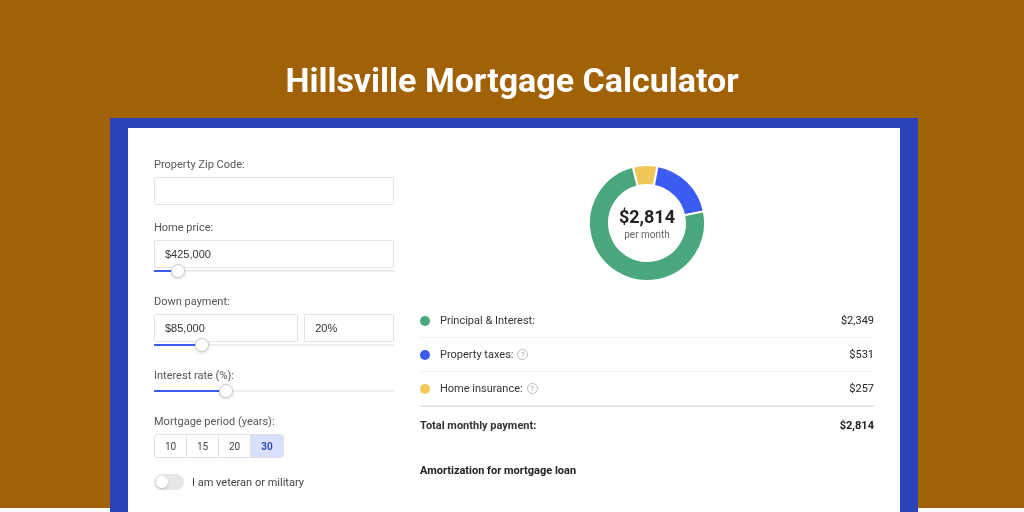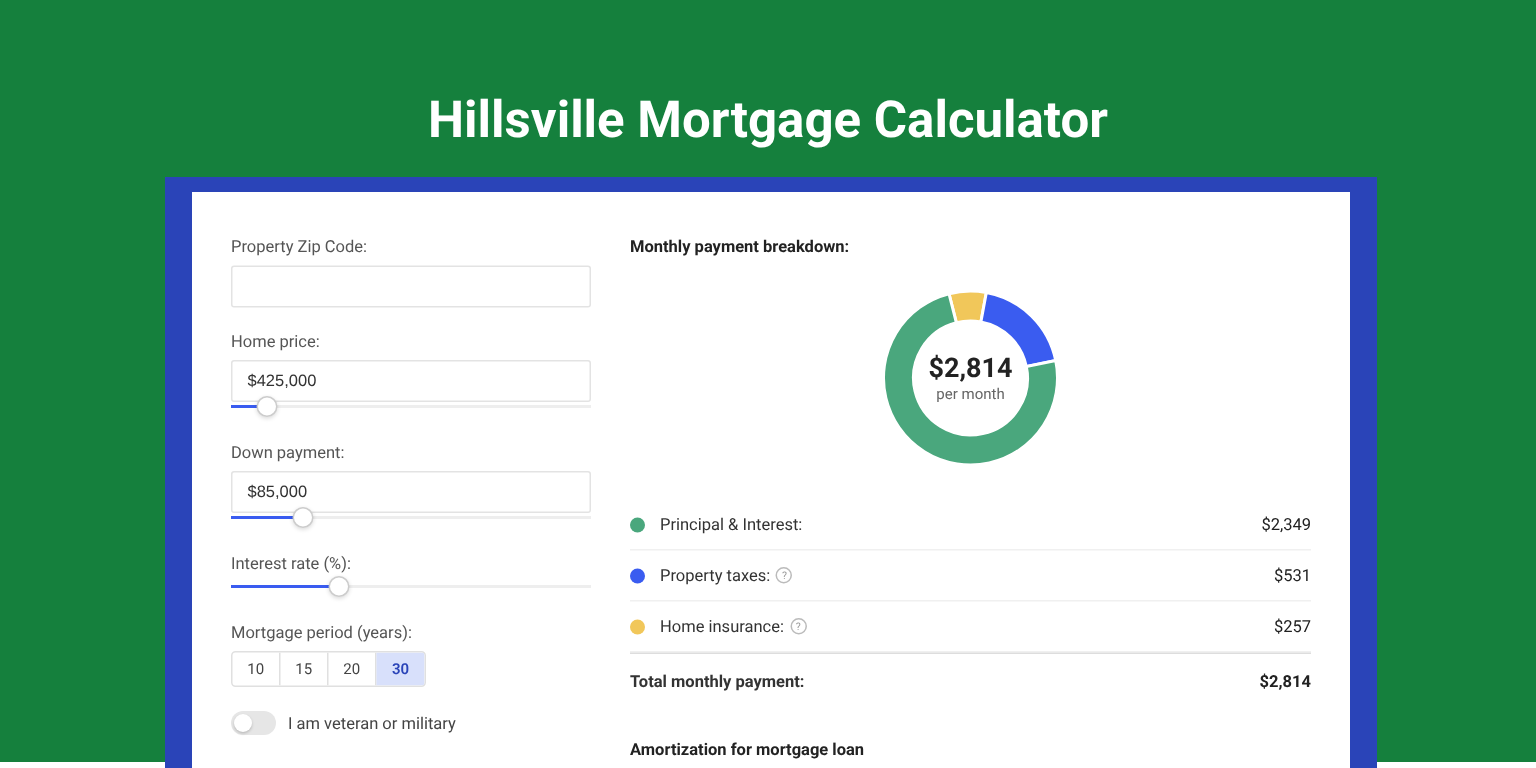--- a/index.html
+++ b/index.html
@@ -1,17 +1,17 @@
 <!DOCTYPE html>
 <html><head>
 <meta charset="utf-8">
 <style>
   * { box-sizing: border-box; margin: 0; padding: 0; }
   html, body { width: 1024px; height: 512px; overflow: hidden; font-family: -apple-system, BlinkMacSystemFont, "Segoe UI", Roboto, Arial, sans-serif; }
-  .bg { width: 1024px; height: 508px; background: #15803d; position: relative; }
+  .bg { width: 1024px; height: 508px; background: #a16207; position: relative; }
   .title { color: #fff; font-size: 34px; font-weight: 700; text-align: center; padding-top: 60px; }
   .shadow { position: absolute; left: 110px; top: 118px; width: 808px; height: 394px; background: #2a44b8; }
   .panel { position: absolute; left: 128px; top: 128px; width: 772px; height: 384px; background: #fff; overflow: hidden; }
   .inner { display: flex; padding: 30px 26px 0 26px; gap: 26px; }
   .left { width: 240px; font-size: 11px; color: #444; }
   .right { flex: 1; font-size: 11px; color: #222; }
   .label { font-size: 11px; color: #555; margin-bottom: 6px; }
   .input { width: 100%; height: 28px; border: 1px solid #e3e3e3; border-radius: 2px; background: #fff; padding: 0 10px; font-size: 11px; color: #333; }
   .group { margin-bottom: 16px; }
   .slider-wrap { position: relative; height: 12px; margin-top: -1px; }
@@ -66,20 +66,21 @@
             <div class="slider-line"></div>
             <div class="slider-fill" style="width:10%"></div>
             <div class="slider-thumb" style="left:10%"></div>
           </div>
         </div>
 
         <div class="group">
           <div class="label">Down payment:</div>
           <div class="dp-row">
             <input class="input" value="$85,000" style="">
+            <input class="input" value="20%" style="">
           </div>
           <div class="slider-wrap">
             <div class="slider-line"></div>
             <div class="slider-fill" style="width:20%"></div>
             <div class="slider-thumb" style="left:20%"></div>
           </div>
         </div>
 
         <div class="group">
           <div class="label">Interest rate (%):</div>
@@ -103,21 +104,20 @@
         <div class="toggle-row">
           <div class="toggle">
               <div class="knob"></div>
             </div>
           <span>I am veteran or military</span>
         </div>
 
       </div>
 
       <div class="right">
-        <div class="right-title">Monthly payment breakdown:</div>
 
         <div class="donut-wrap">
           <div style="position:relative;width:130px;height:130px">
             <svg id="donut-svg" width="130" height="130" viewBox="0 0 130 130">
                 <path d="M 50.65057036323768 8.803079540782598 A 58 58 0 0 1 75.56450302900474 7.9702597257347705 L 71.92157095003759 27.635687406515885 A 38 38 0 0 0 55.59864954832813 28.181327974995497 Z" fill="#f1c75a" stroke="#fff" stroke-width="2"></path>
                 <path d="M 75.56450302900474 7.9702597257347705 A 58 58 0 0 1 121.82077036438511 53.36384706194461 L 102.22740127321782 57.376313592308534 A 38 38 0 0 0 71.92157095003759 27.635687406515885 Z" fill="#3a5cf0" stroke="#fff" stroke-width="2"></path>
                 <path d="M 121.82077036438511 53.36384706194461 A 58 58 0 1 1 50.65057036323766 8.803079540782605 L 55.598649548328126 28.181327974995497 A 38 38 0 1 0 102.22740127321782 57.376313592308534 Z" fill="#4aa77d" stroke="#fff" stroke-width="2"></path>
               </svg>
             <div class="donut-inner-text">
               <div class="donut-amount">$2,814</div>

